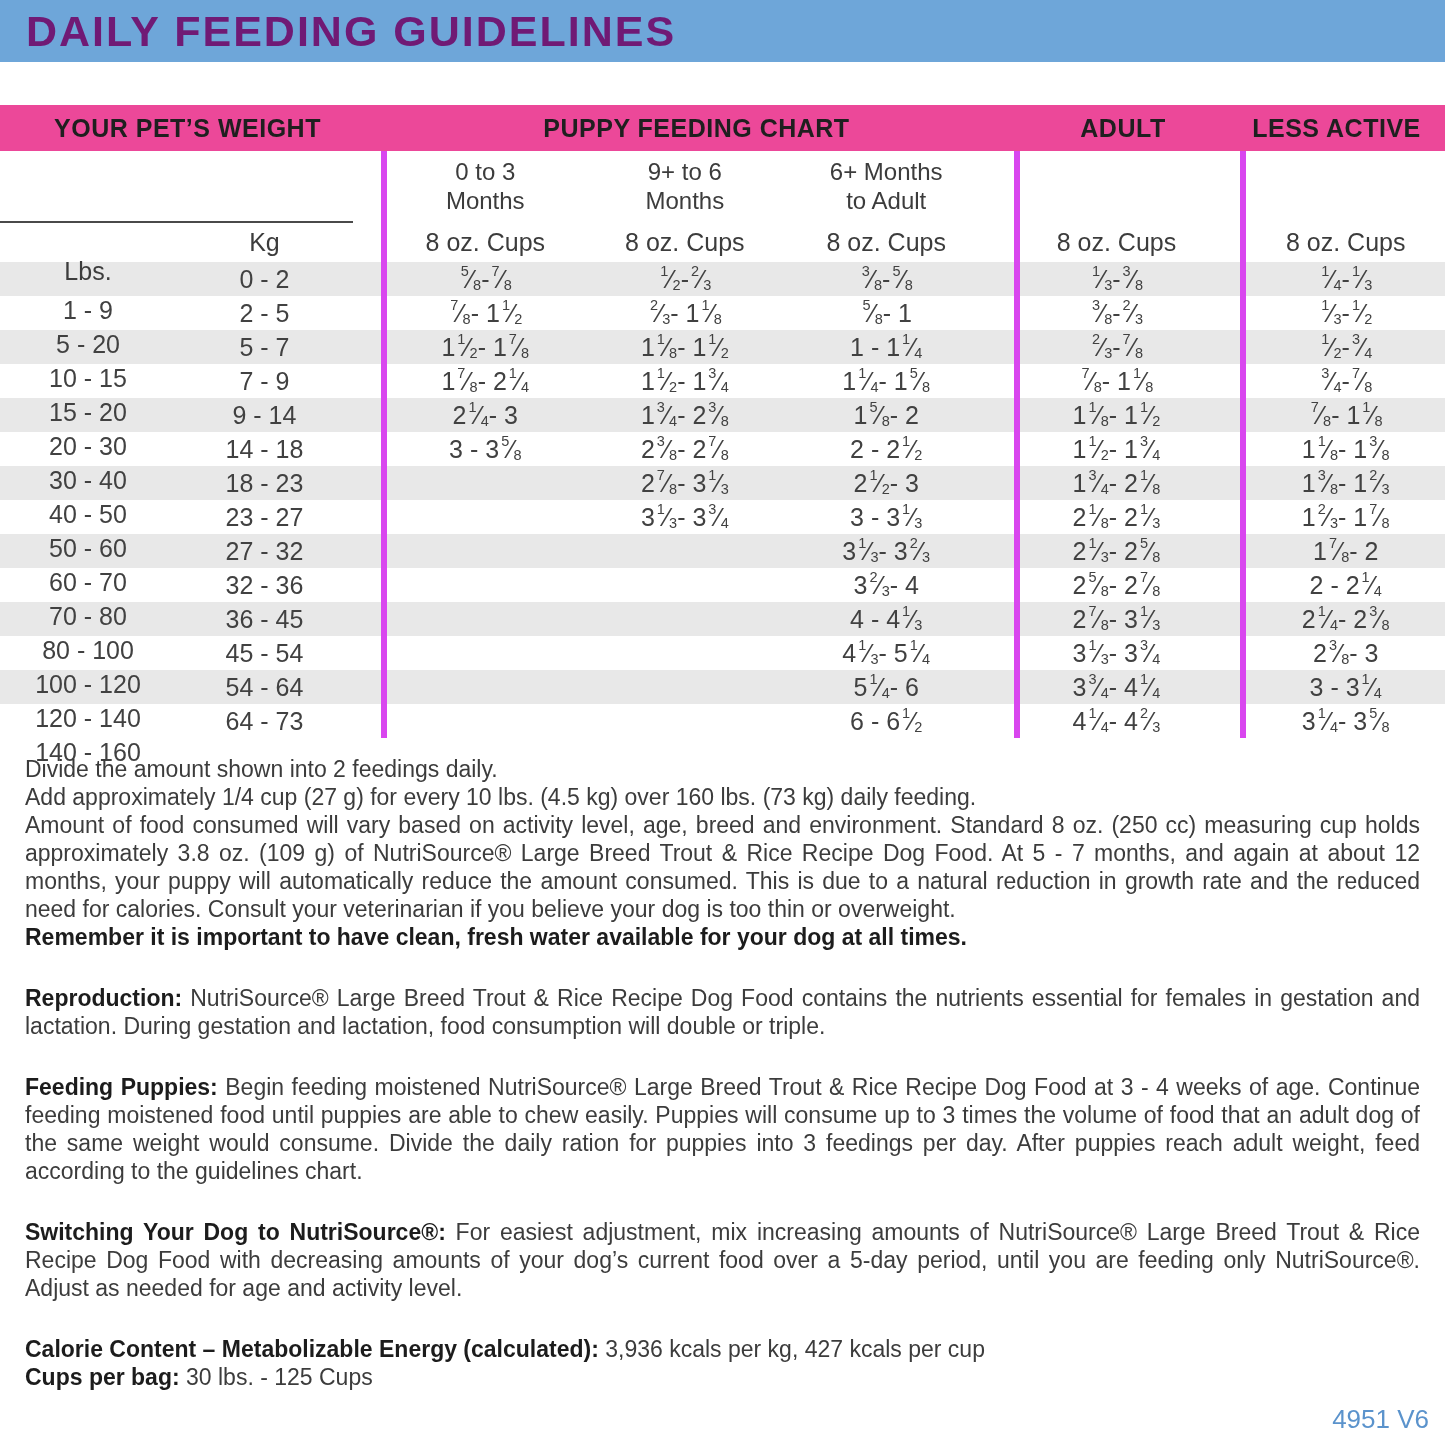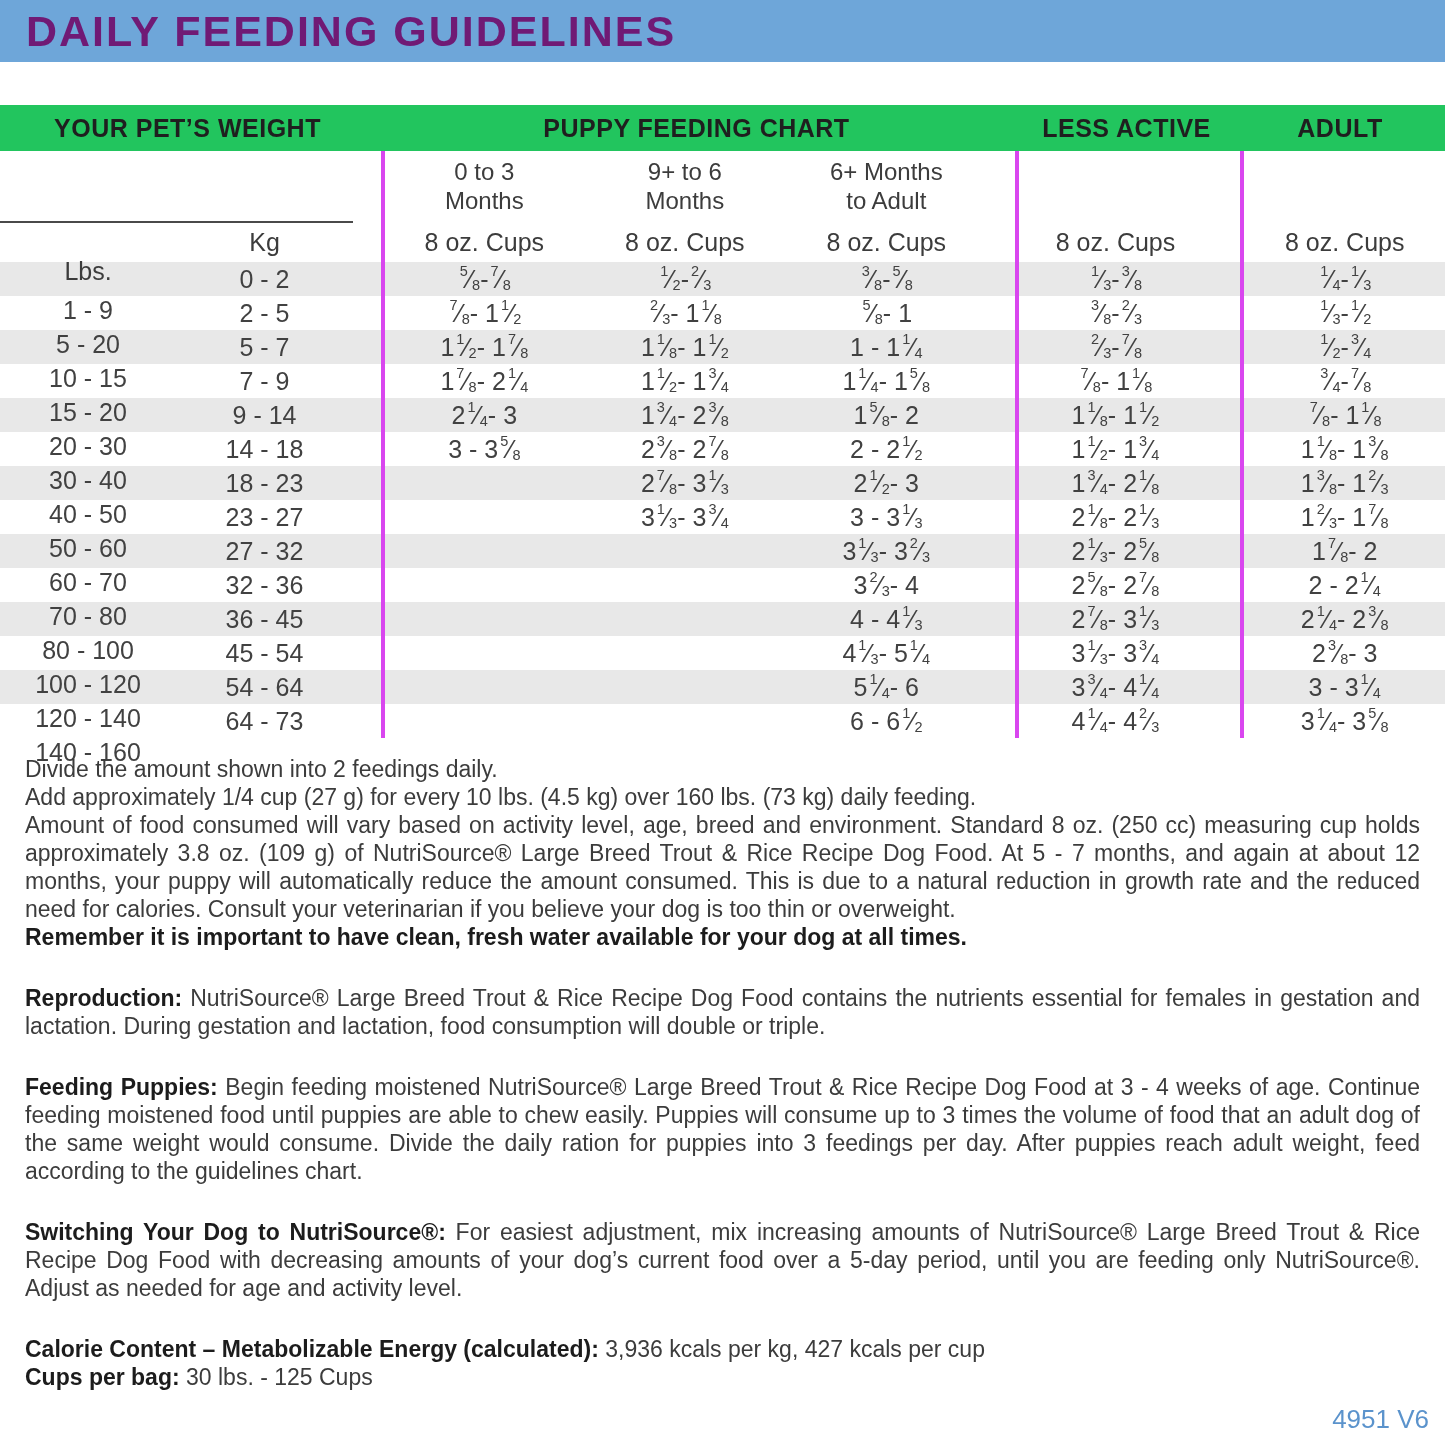--- a/index.html
+++ b/index.html
@@ -27,23 +27,23 @@
   
   .c-lbs   { width:187px;margin-top:48px; }
   .c-kg    { width:188px; }
   .c-weight{ width:375px; }
   .c-puppy { width:643px; }
   .c-p1 { width:215px; }
   .c-p2 { width:215px; }
   .c-p3 { width:213px; }
   .c-adult { width:210px; }
   .c-less  { width:217px; }
-  .vline { border-left:4px solid #d946ef;margin-left:28px; }
-
-  .headband { height:46px; background:#22c55e; }
+  .vline { border-left:6px solid #d946ef;margin-left:28px; }
+
+  .headband { height:46px; background:#ec4899; }
   .headband .cell { font-weight:bold; font-size:25px; color:#1f1f1f; letter-spacing:0.5px; }
 
   .subhead { height:72px; }
   .subhead .agehdr { display:inline-block; max-width:132px; font-size:24px; line-height:1.2; color:#3c3c3c; }
   .subhead .c-weight { border-bottom:2px solid #4a4a4a; }
 
   .units { height:39px; }
   .units .cell { font-size:25px; color:#3c3c3c; }
 
   .trow { height:34px; }
@@ -72,22 +72,22 @@
 
 <div class="banner">
   <span>DAILY FEEDING GUIDELINES</span>
 </div>
 
 <div class="ftable">
 
   <div class="row headband">
     <div class="cell c-weight">YOUR PET’S WEIGHT</div>
     <div class="cell c-puppy">PUPPY FEEDING CHART</div>
+    <div class="cell c-adult">ADULT</div>
     <div class="cell c-less">LESS ACTIVE</div>
-    <div class="cell c-adult">ADULT</div>
   </div>
 
   <div class="row subhead">
     <div class="cell c-weight"></div>
     <div class="cell c-p1 vline">
       <span class="agehdr">0 to 3 Months</span>
     </div>
     <div class="cell c-p2">
       <span class="agehdr">9+ to 6 Months</span>
     </div>

